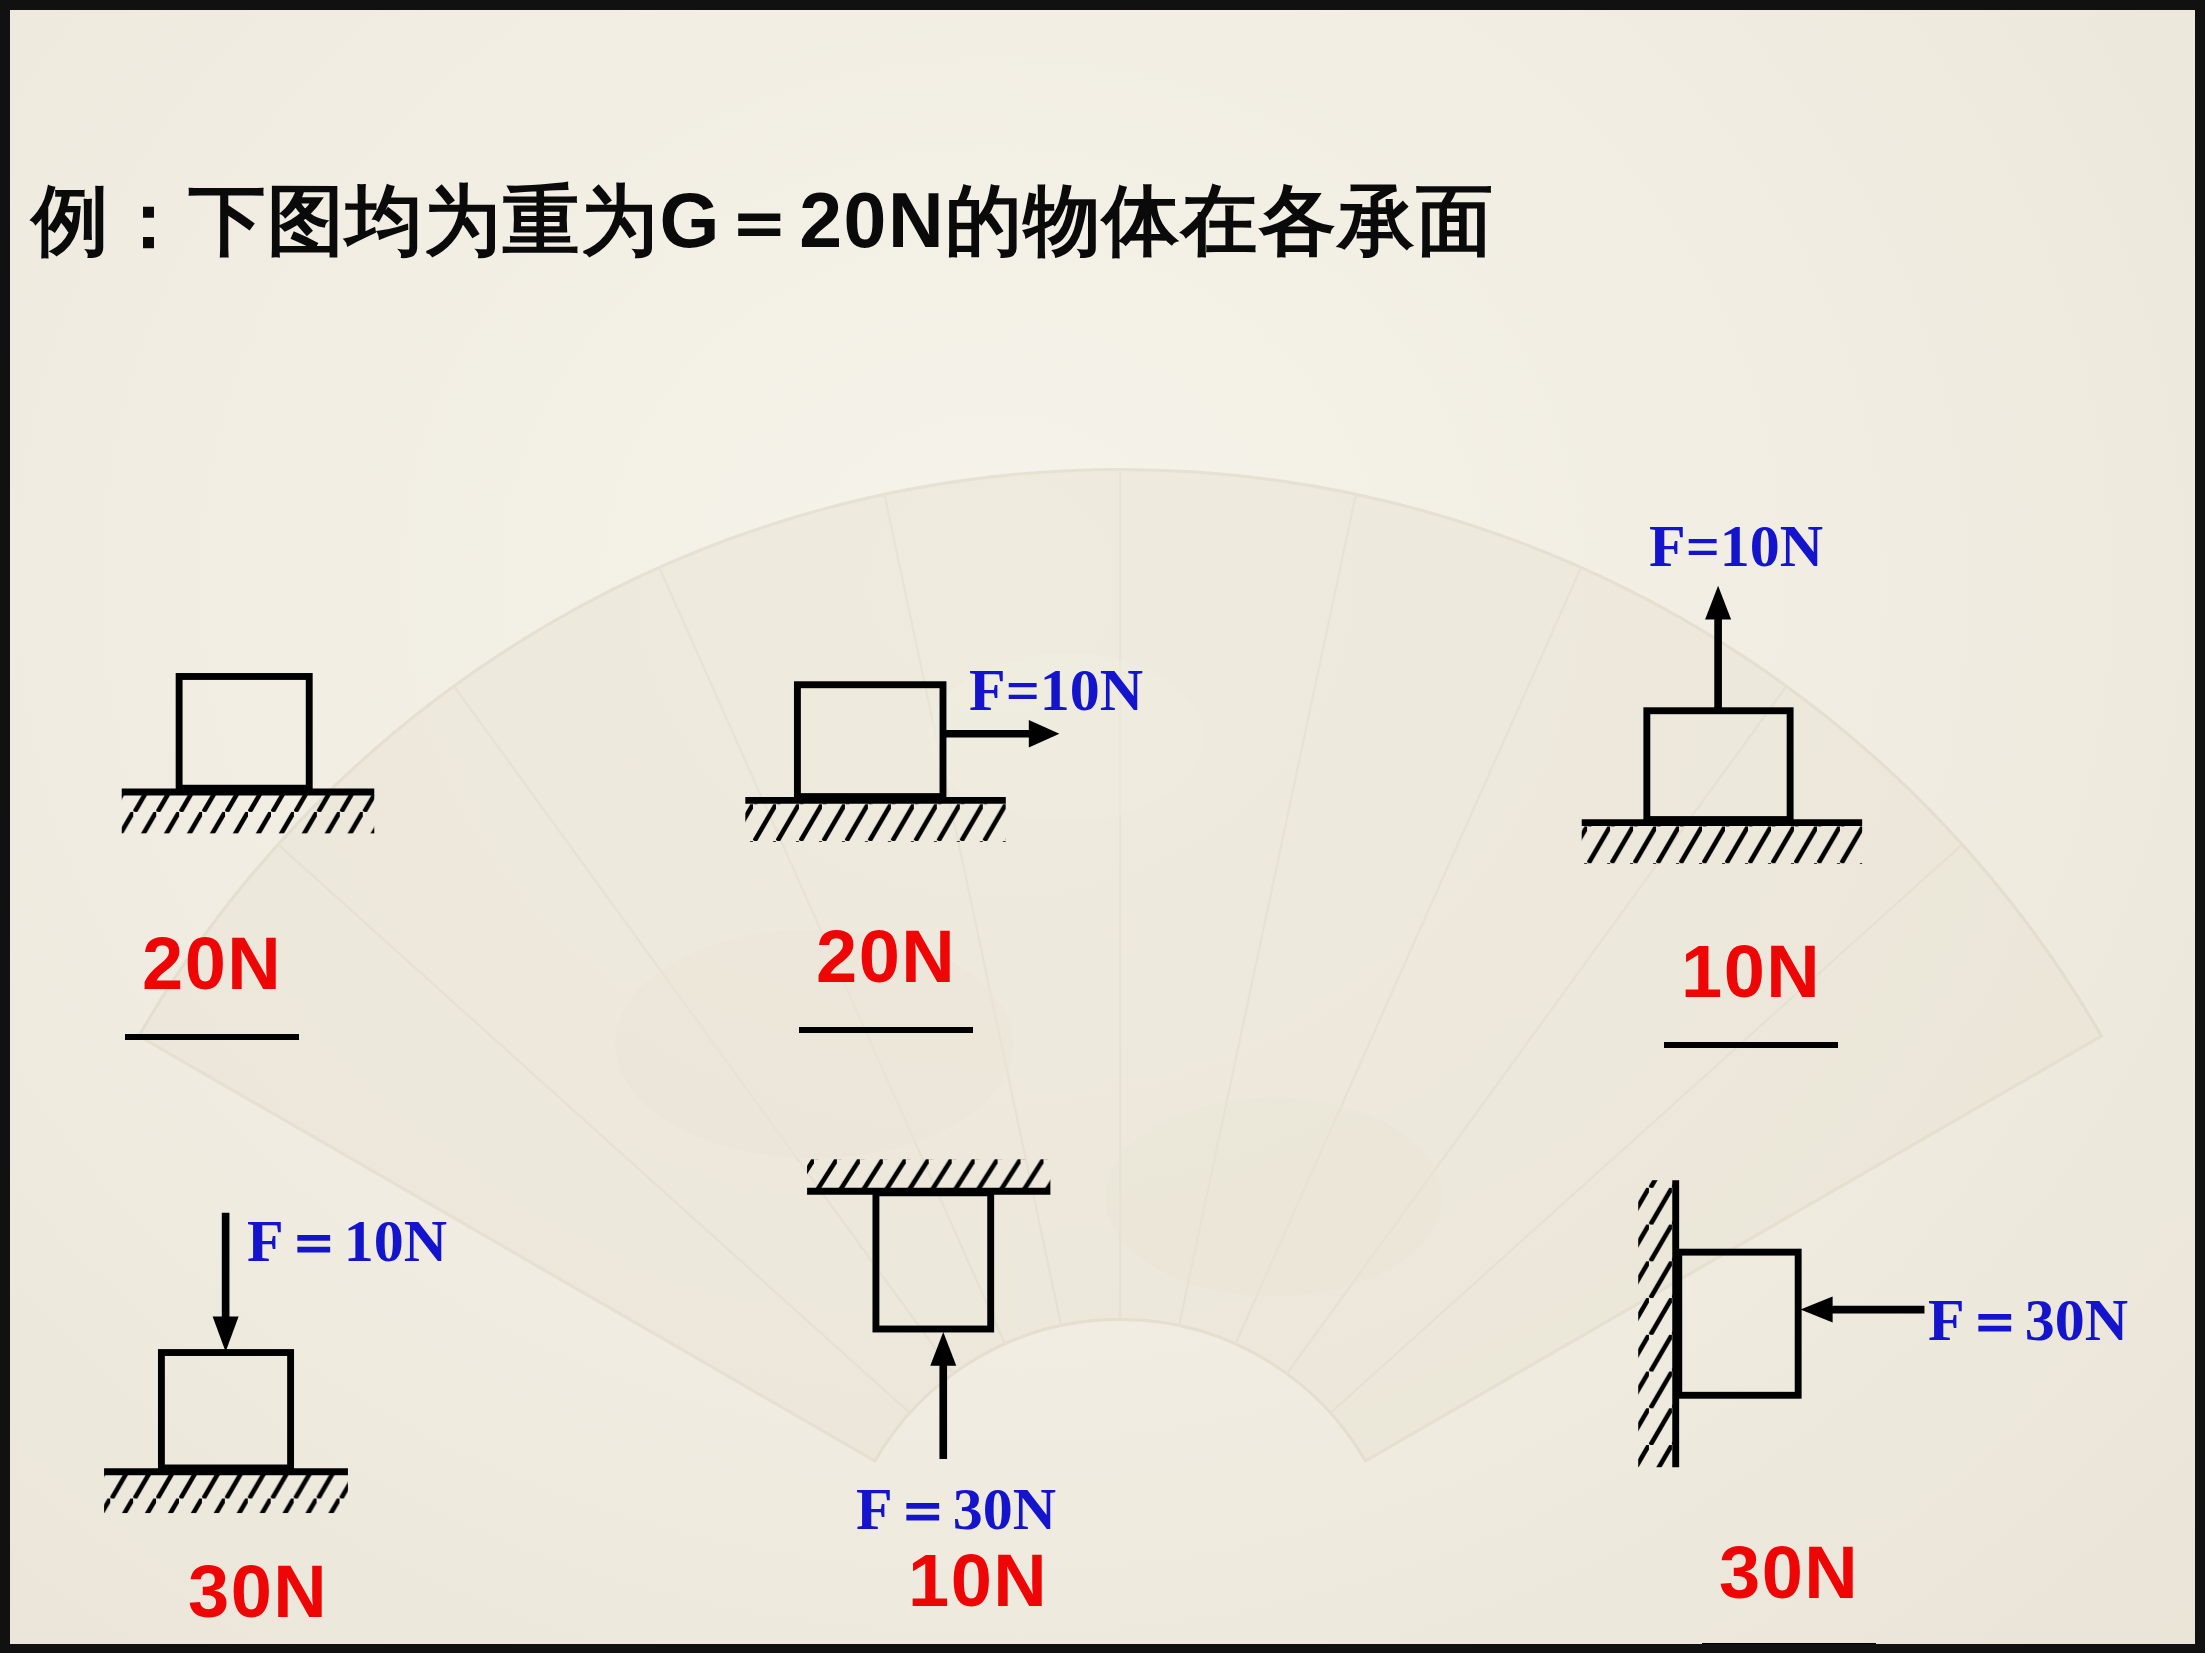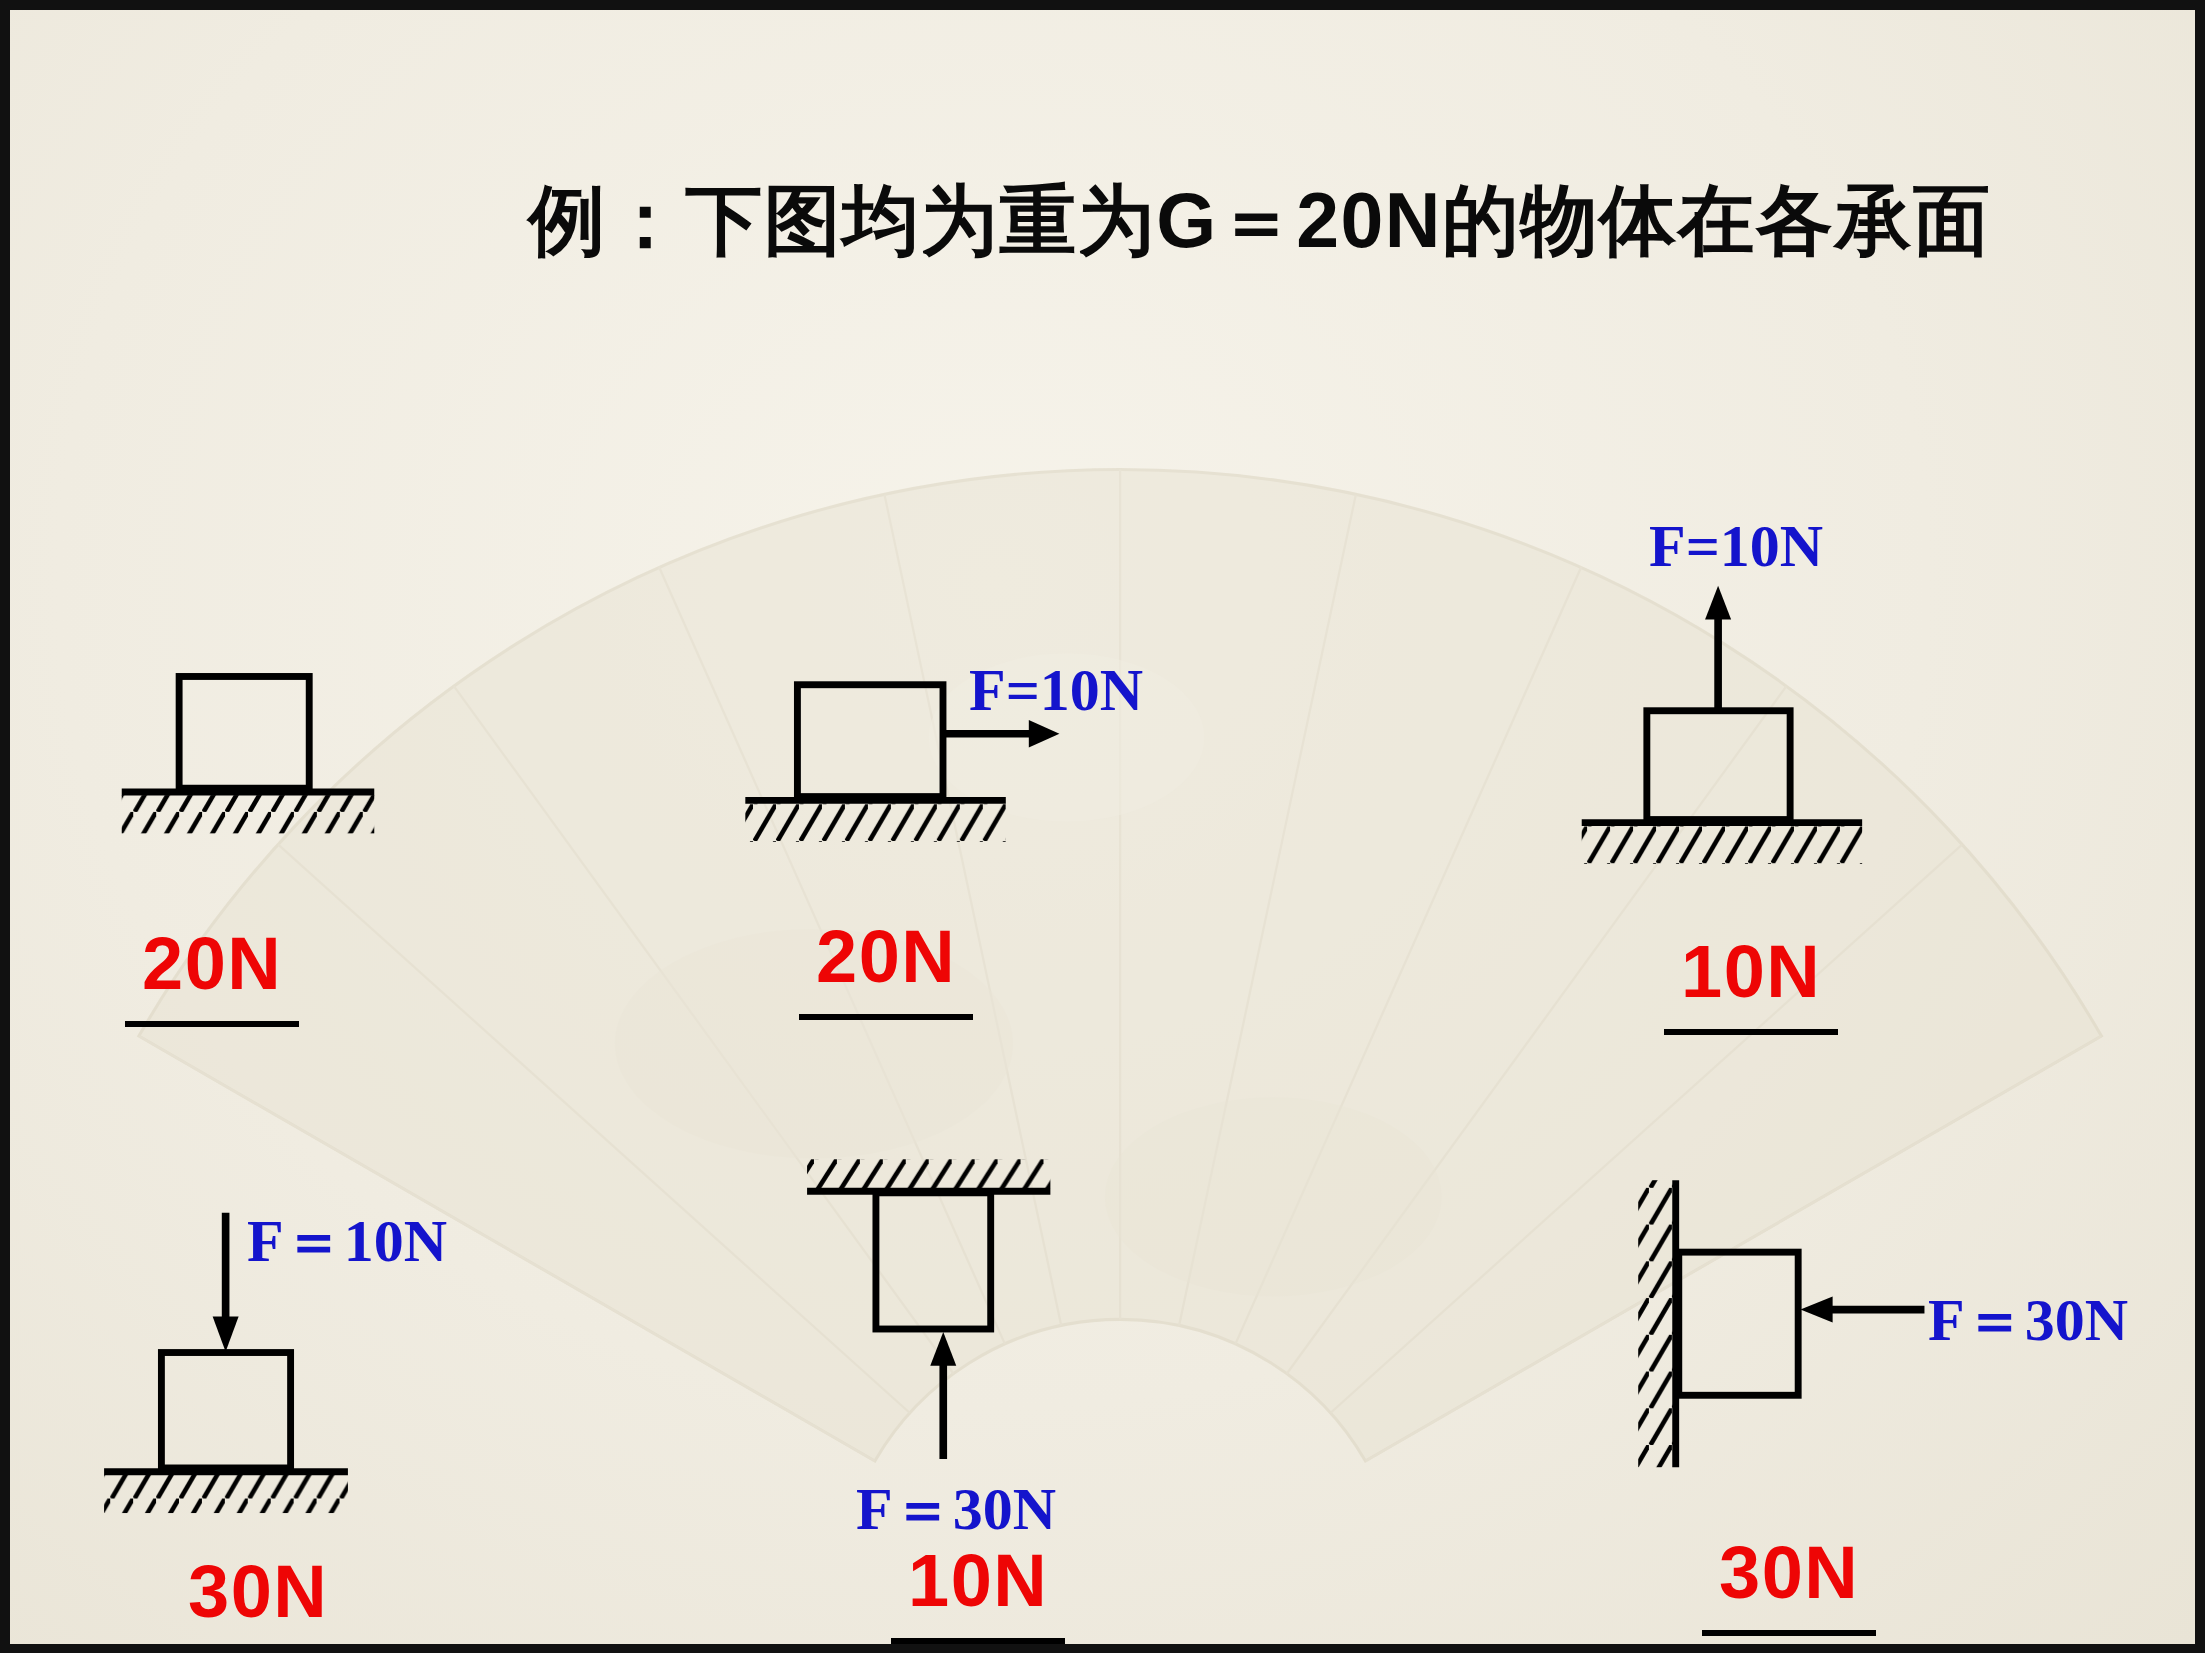--- a/index.html
+++ b/index.html
@@ -12,32 +12,31 @@
     background:
       radial-gradient(ellipse at 45% 35%, #f6f3ea 0%, #f0ece1 55%, #e9e4d6 100%);
     font-family:"Liberation Sans", sans-serif;
   }
   .abs{position:absolute;}
   .title{
     left:21.4px;top:145px;width:1960px;
     font-size:77px;font-weight:bold;color:#0a0a0a;
     line-height:1.70;letter-spacing:1.5px;
     font-family:"Liberation Sans", sans-serif;
-    text-align:right;
   }
   .force-label{
     font-size:60px;font-weight:bold;color:#1414cc;
     font-family:"Liberation Serif", serif;
     white-space:nowrap;
   }
   .answer{
     font-size:74px;font-weight:bold;color:#ee0505;
     font-family:"Liberation Sans", sans-serif;
     border-bottom:6.9px solid #000;
-    padding:0 17px 15px 17px;
+    padding:0 17px 28px 17px;
     display:inline-block;
     letter-spacing:1.5px;
   }
   svg{display:block;overflow:visible;}
   .watermark{left:0;top:0;pointer-events:none;}
 </style>
 </head>
 <body>
 
 <div class="slide">

